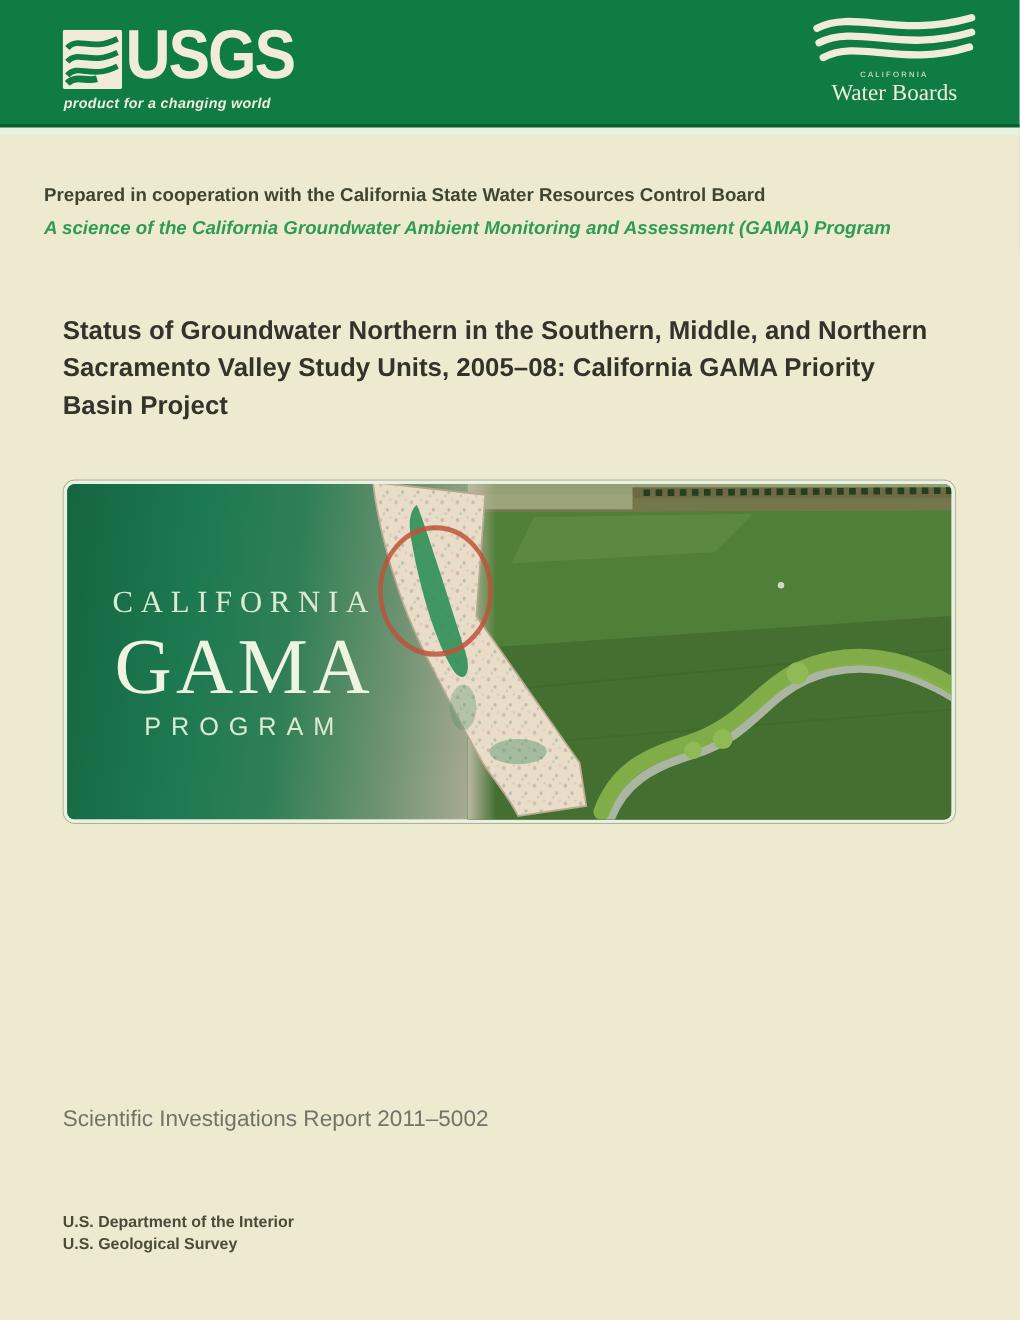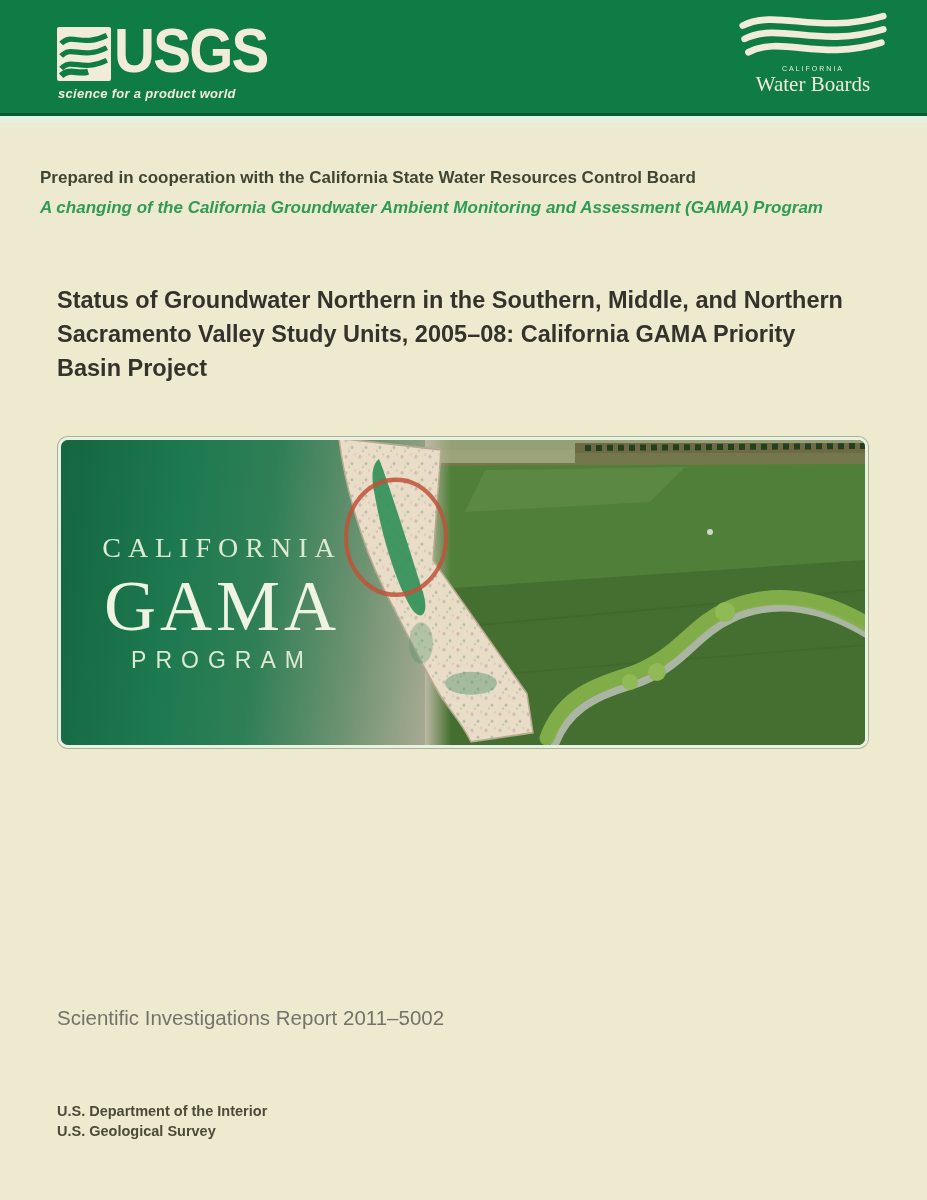--- a/index.html
+++ b/index.html
@@ -53,38 +53,38 @@
   <div class="header">
     <div class="usgs">
       <svg class="usgs-box" viewBox="0 0 52 52" width="54" height="54">
         <rect x="0" y="0" width="52" height="52" rx="2" fill="#f0ecd9"></rect>
         <path d="M4,16 C14,5 24,20 48,8" stroke="#0f7b45" stroke-width="5" fill="none"></path>
         <path d="M4,28 C14,17 24,32 48,20" stroke="#0f7b45" stroke-width="5" fill="none"></path>
         <path d="M4,40 C14,29 24,44 48,32" stroke="#0f7b45" stroke-width="5" fill="none"></path>
         <path d="M4,47 C12,39 20,46 30,43" stroke="#0f7b45" stroke-width="6" fill="none"></path>
       </svg>
       <span class="usgs-word">USGS</span>
-      <div class="usgs-tag">science for a product world</div>
+      <div class="usgs-tag">product for a changing world</div>
     </div>
 
     <div class="wb">
       <svg class="wb-waves" viewBox="0 0 160 56" width="152" height="54">
         <path d="M6,16 C42,-2 84,26 154,6" stroke="#f0ecd9" stroke-width="7" fill="none" stroke-linecap="round"></path>
         <path d="M8,30 C44,12 86,40 154,20" stroke="#f0ecd9" stroke-width="7" fill="none" stroke-linecap="round"></path>
         <path d="M12,44 C46,26 88,54 152,34" stroke="#f0ecd9" stroke-width="7" fill="none" stroke-linecap="round"></path>
       </svg>
       <div class="wb-ca">CALIFORNIA</div>
       <div class="wb-name">Water Boards</div>
     </div>
   </div>
   <div class="mint-strip"></div>
 
   <div class="coop">
     <div class="coop1">Prepared in cooperation with the California State Water Resources Control Board</div>
-    <div class="coop2">A changing of the California Groundwater Ambient Monitoring and Assessment (GAMA) Program</div>
+    <div class="coop2">A science of the California Groundwater Ambient Monitoring and Assessment (GAMA) Program</div>
   </div>
 
   <div class="title">
     <span>Status of Groundwater Northern in the Southern, Middle, and Northern</span>
     <span>Sacramento Valley Study Units, 2005–08: California GAMA Priority</span>
     <span>Basin Project</span>
   </div>
 
   <div class="banner">
     <div class="banner-grad"></div>

